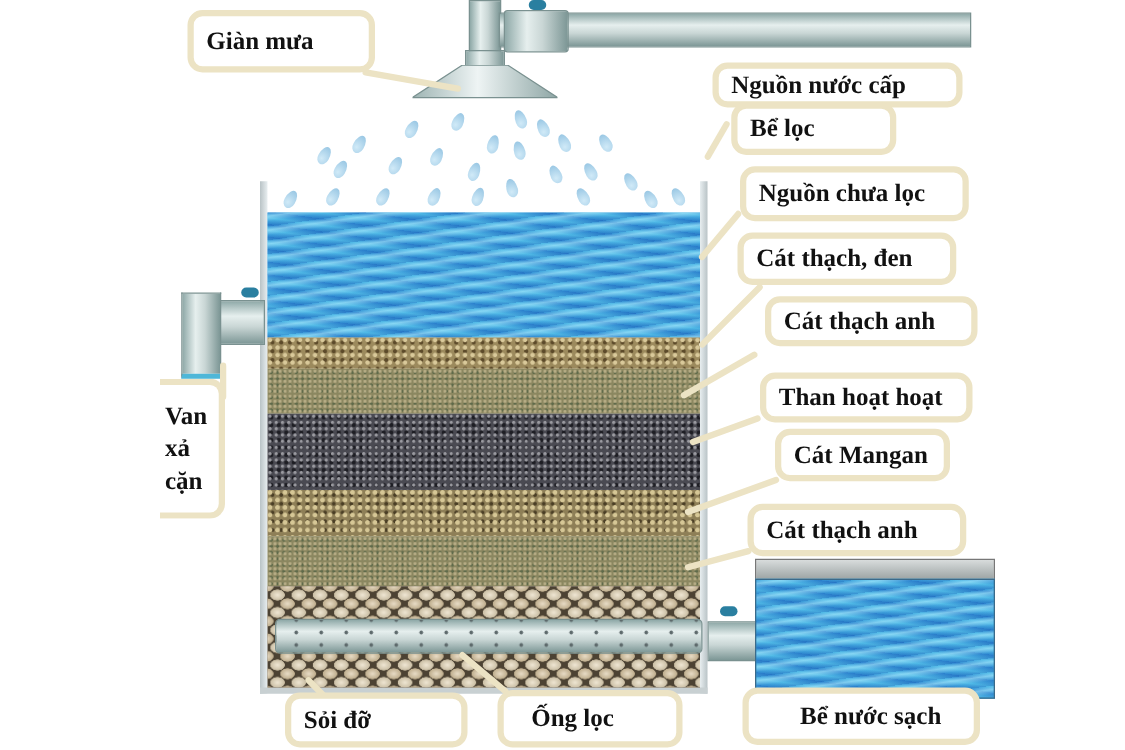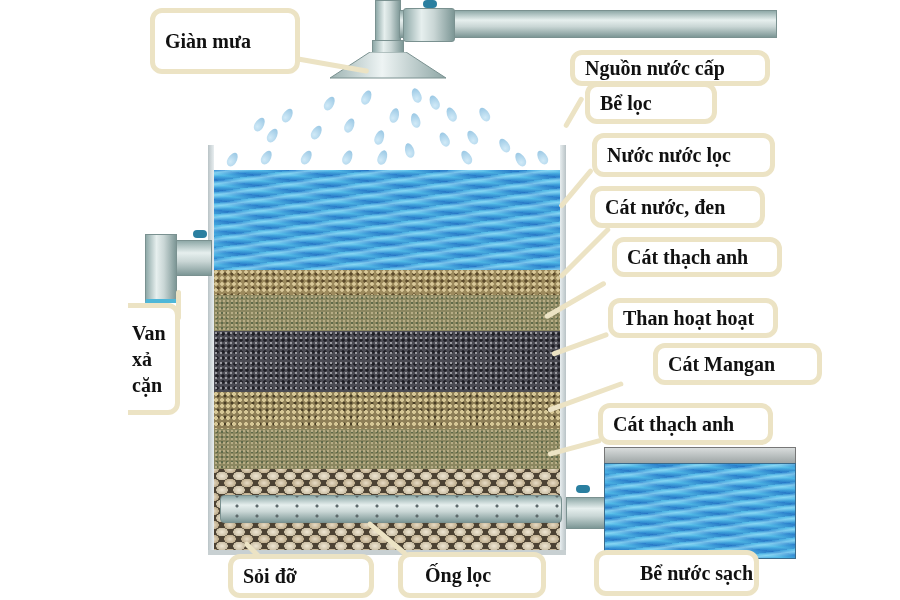--- a/index.html
+++ b/index.html
@@ -119,53 +119,53 @@
 <div class="leader" style="left:560px;top:205px;width:50px;transform:rotate(-50deg);"></div>
 <div class="leader" style="left:560px;top:275px;width:70px;transform:rotate(-45deg);"></div>
 <div class="leader" style="left:545px;top:315px;width:70px;transform:rotate(-30deg);"></div>
 <div class="leader" style="left:552px;top:352px;width:60px;transform:rotate(-20deg);"></div>
 <div class="leader" style="left:548px;top:408px;width:80px;transform:rotate(-20deg);"></div>
 <div class="leader" style="left:548px;top:452px;width:55px;transform:rotate(-15deg);"></div>
 <div class="leader" style="left:245px;top:540px;width:30px;transform:rotate(45deg);"></div>
 <div class="leader" style="left:368px;top:520px;width:50px;transform:rotate(40deg);"></div>
 <div class="leader" style="left:176px;top:290px;width:5px;height:30px;"></div>
 
-<div class="label" style="left:150px;top:8px;width:150px;height:66px;text-align:center;">
+<div class="label" style="left:150px;top:8px;width:150px;height:50px;text-align:center;">
   <span>Giàn mưa</span>
 </div>
 <div class="label" style="left:570px;top:38px;width:200px;height:36px;margin-top:12px;">
   <span>Nguồn nước cấp</span>
 </div>
 <div class="label" style="left:585px;top:82px;width:132px;height:42px;">
   <span>Bể lọc</span>
 </div>
 <div class="label" style="left:592px;top:133px;width:183px;height:44px;">
-  <span>Nước nước lọc</span>
+  <span>Nguồn chưa lọc</span>
 </div>
 <div class="label" style="left:590px;top:186px;width:175px;height:42px;">
-  <span>Cát nước, đen</span>
+  <span>Cát thạch, đen</span>
 </div>
 <div class="label" style="left:612px;top:237px;width:170px;height:40px;">
   <span>Cát thạch anh</span>
 </div>
 <div class="label" style="left:608px;top:298px;width:170px;height:40px;">
   <span>Than hoạt hoạt</span>
 </div>
-<div class="label" style="left:653px;top:343px;width:169px;height:42px;">
+<div class="label" style="left:620px;top:343px;width:140px;height:42px;">
   <span>Cát Mangan</span>
 </div>
 <div class="label" style="left:598px;top:403px;width:175px;height:42px;">
   <span>Cát thạch anh</span>
 </div>
 <div class="label" style="left:128px;top:303px;width:52px;height:112px;flex-direction:column;align-items:flex-start;justify-content:center;padding-left:4px;line-height:26px;border-left:none;border-radius:0 12px 12px 0;">
   <span>Van</span>
   <span>xả</span>
   <span>cặn</span>
 </div>
 <div class="label" style="left:228px;top:554px;width:146px;height:44px;">
   <span>Sỏi đỡ</span>
 </div>
 <div class="label" style="left:398px;top:552px;width:148px;height:46px;padding-left:22px;">
   <span>Ống lọc</span>
 </div>
-<div class="label" style="left:594px;top:550px;width:165px;height:46px;padding-left:41px;">
+<div class="label" style="left:594px;top:550px;width:190px;height:46px;padding-left:41px;">
   <span>Bể nước sạch</span>
 </div>
 
 </body></html>

